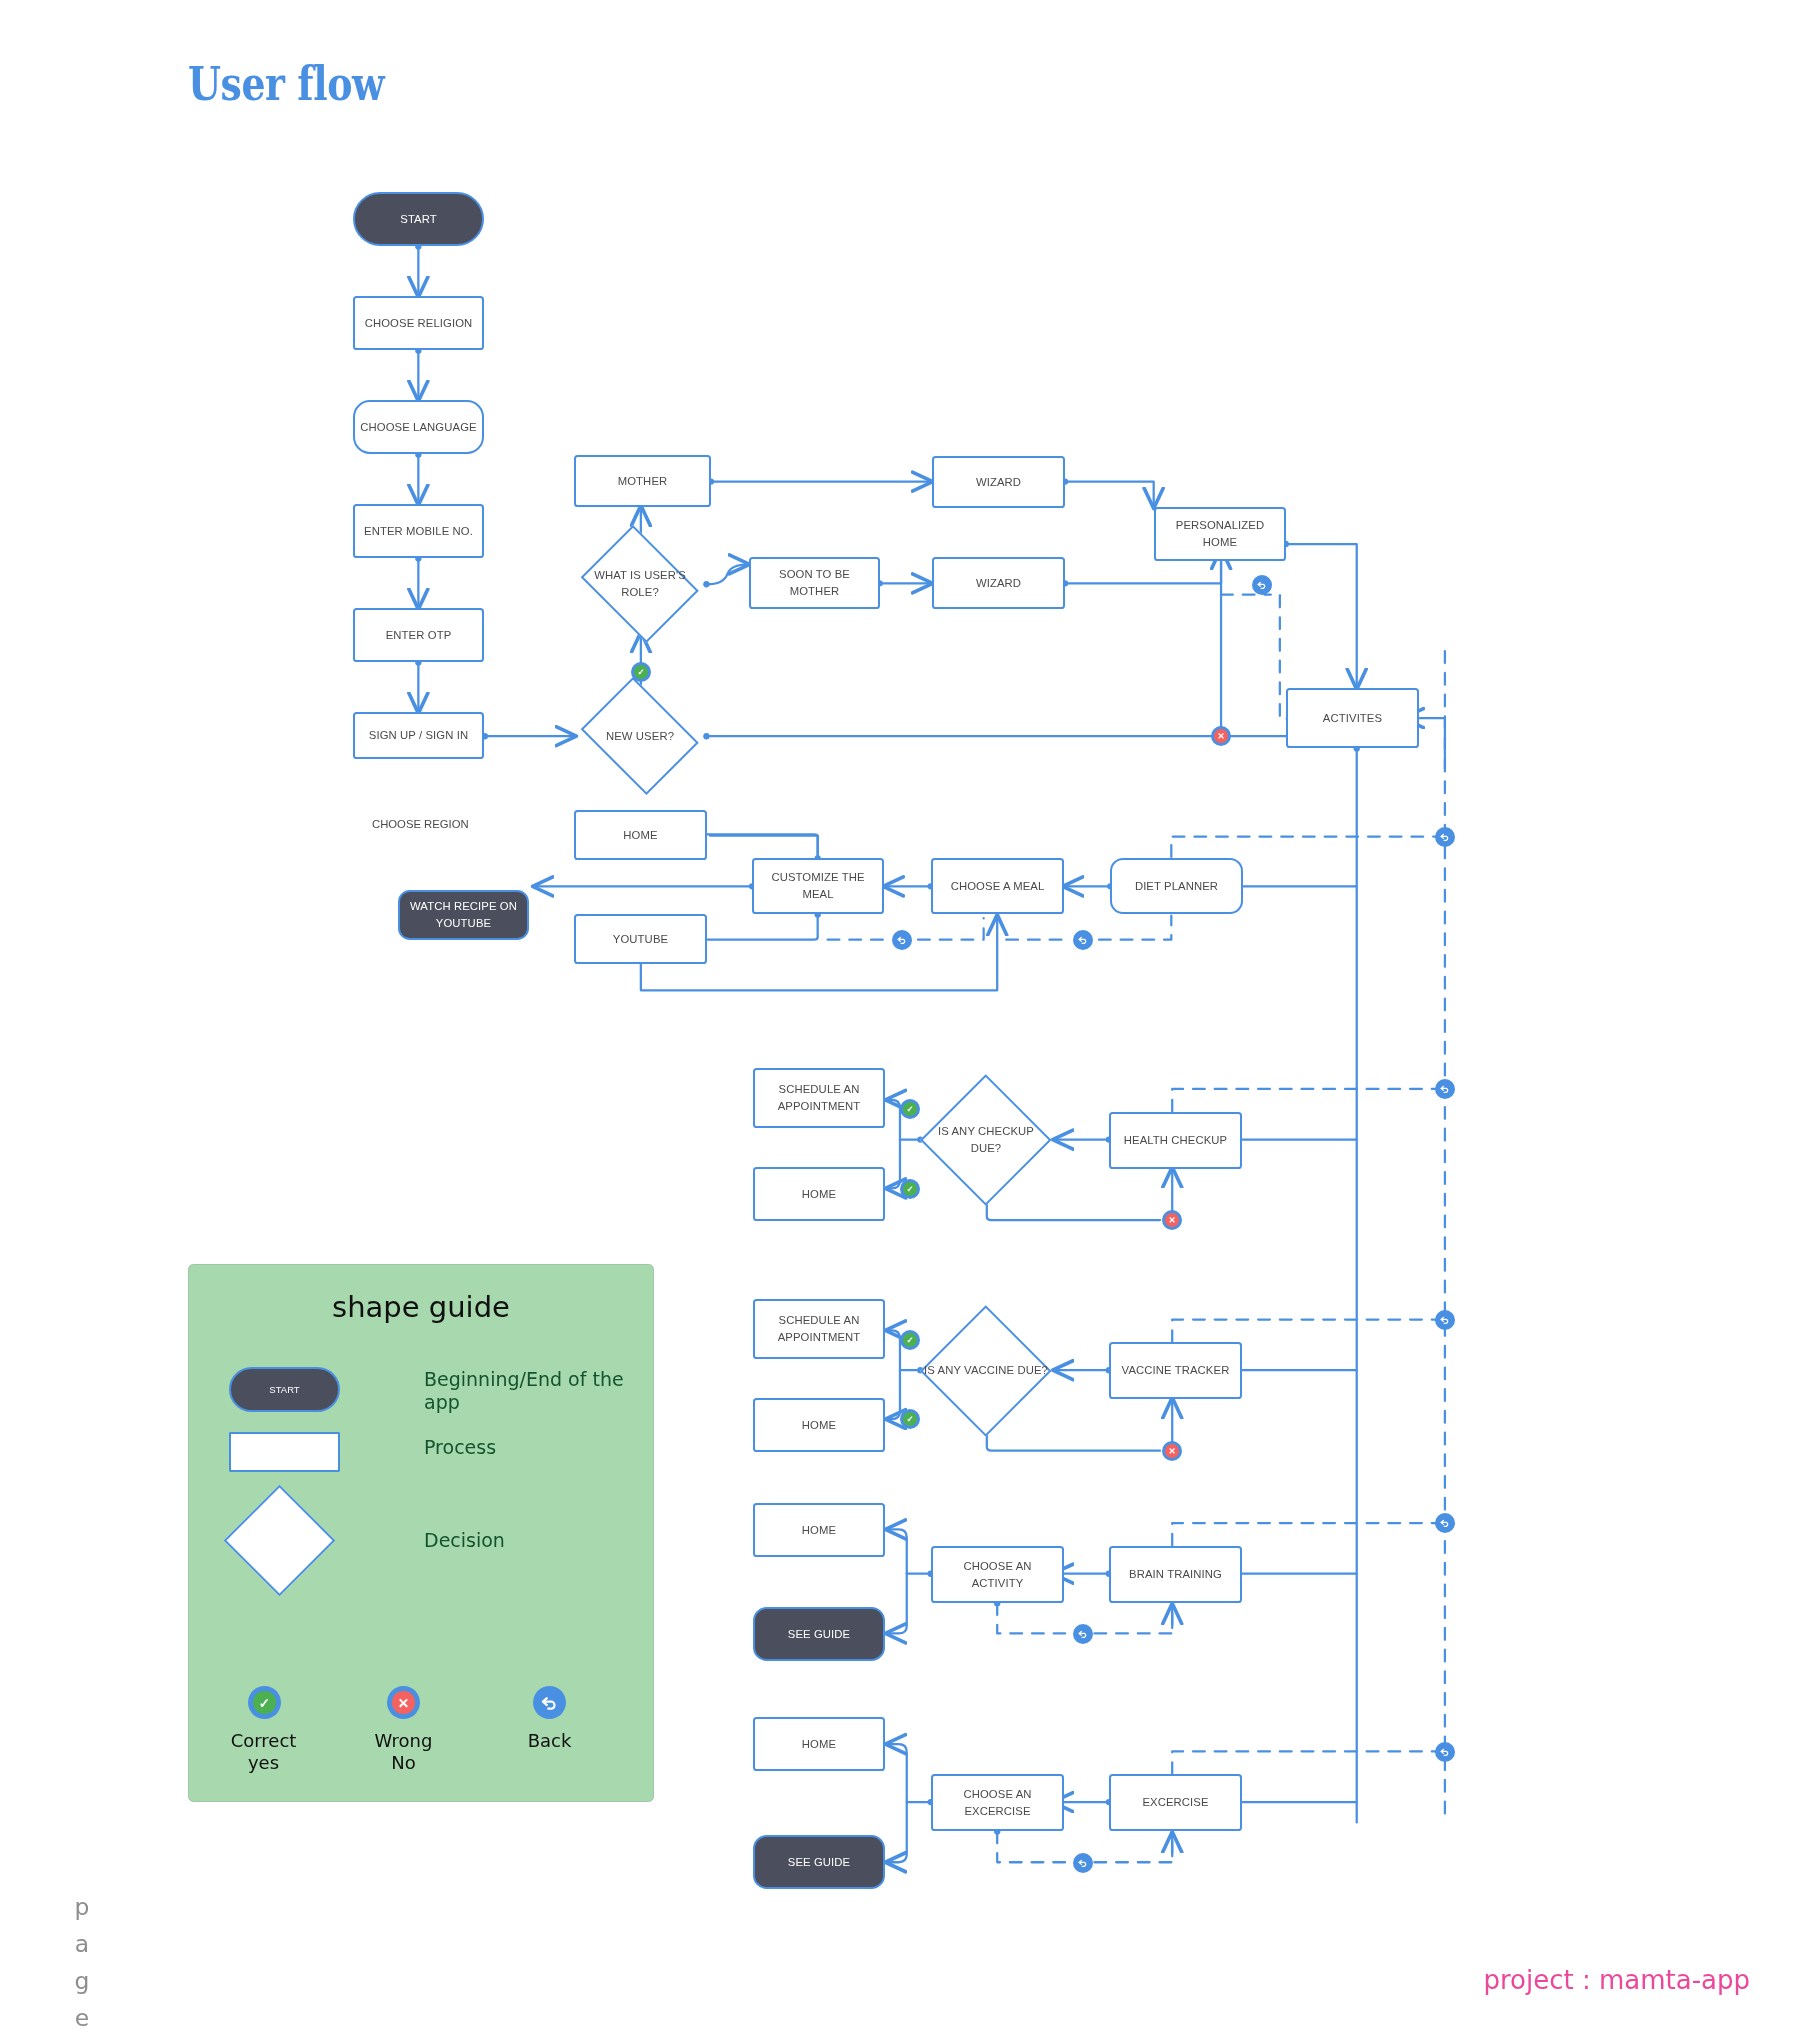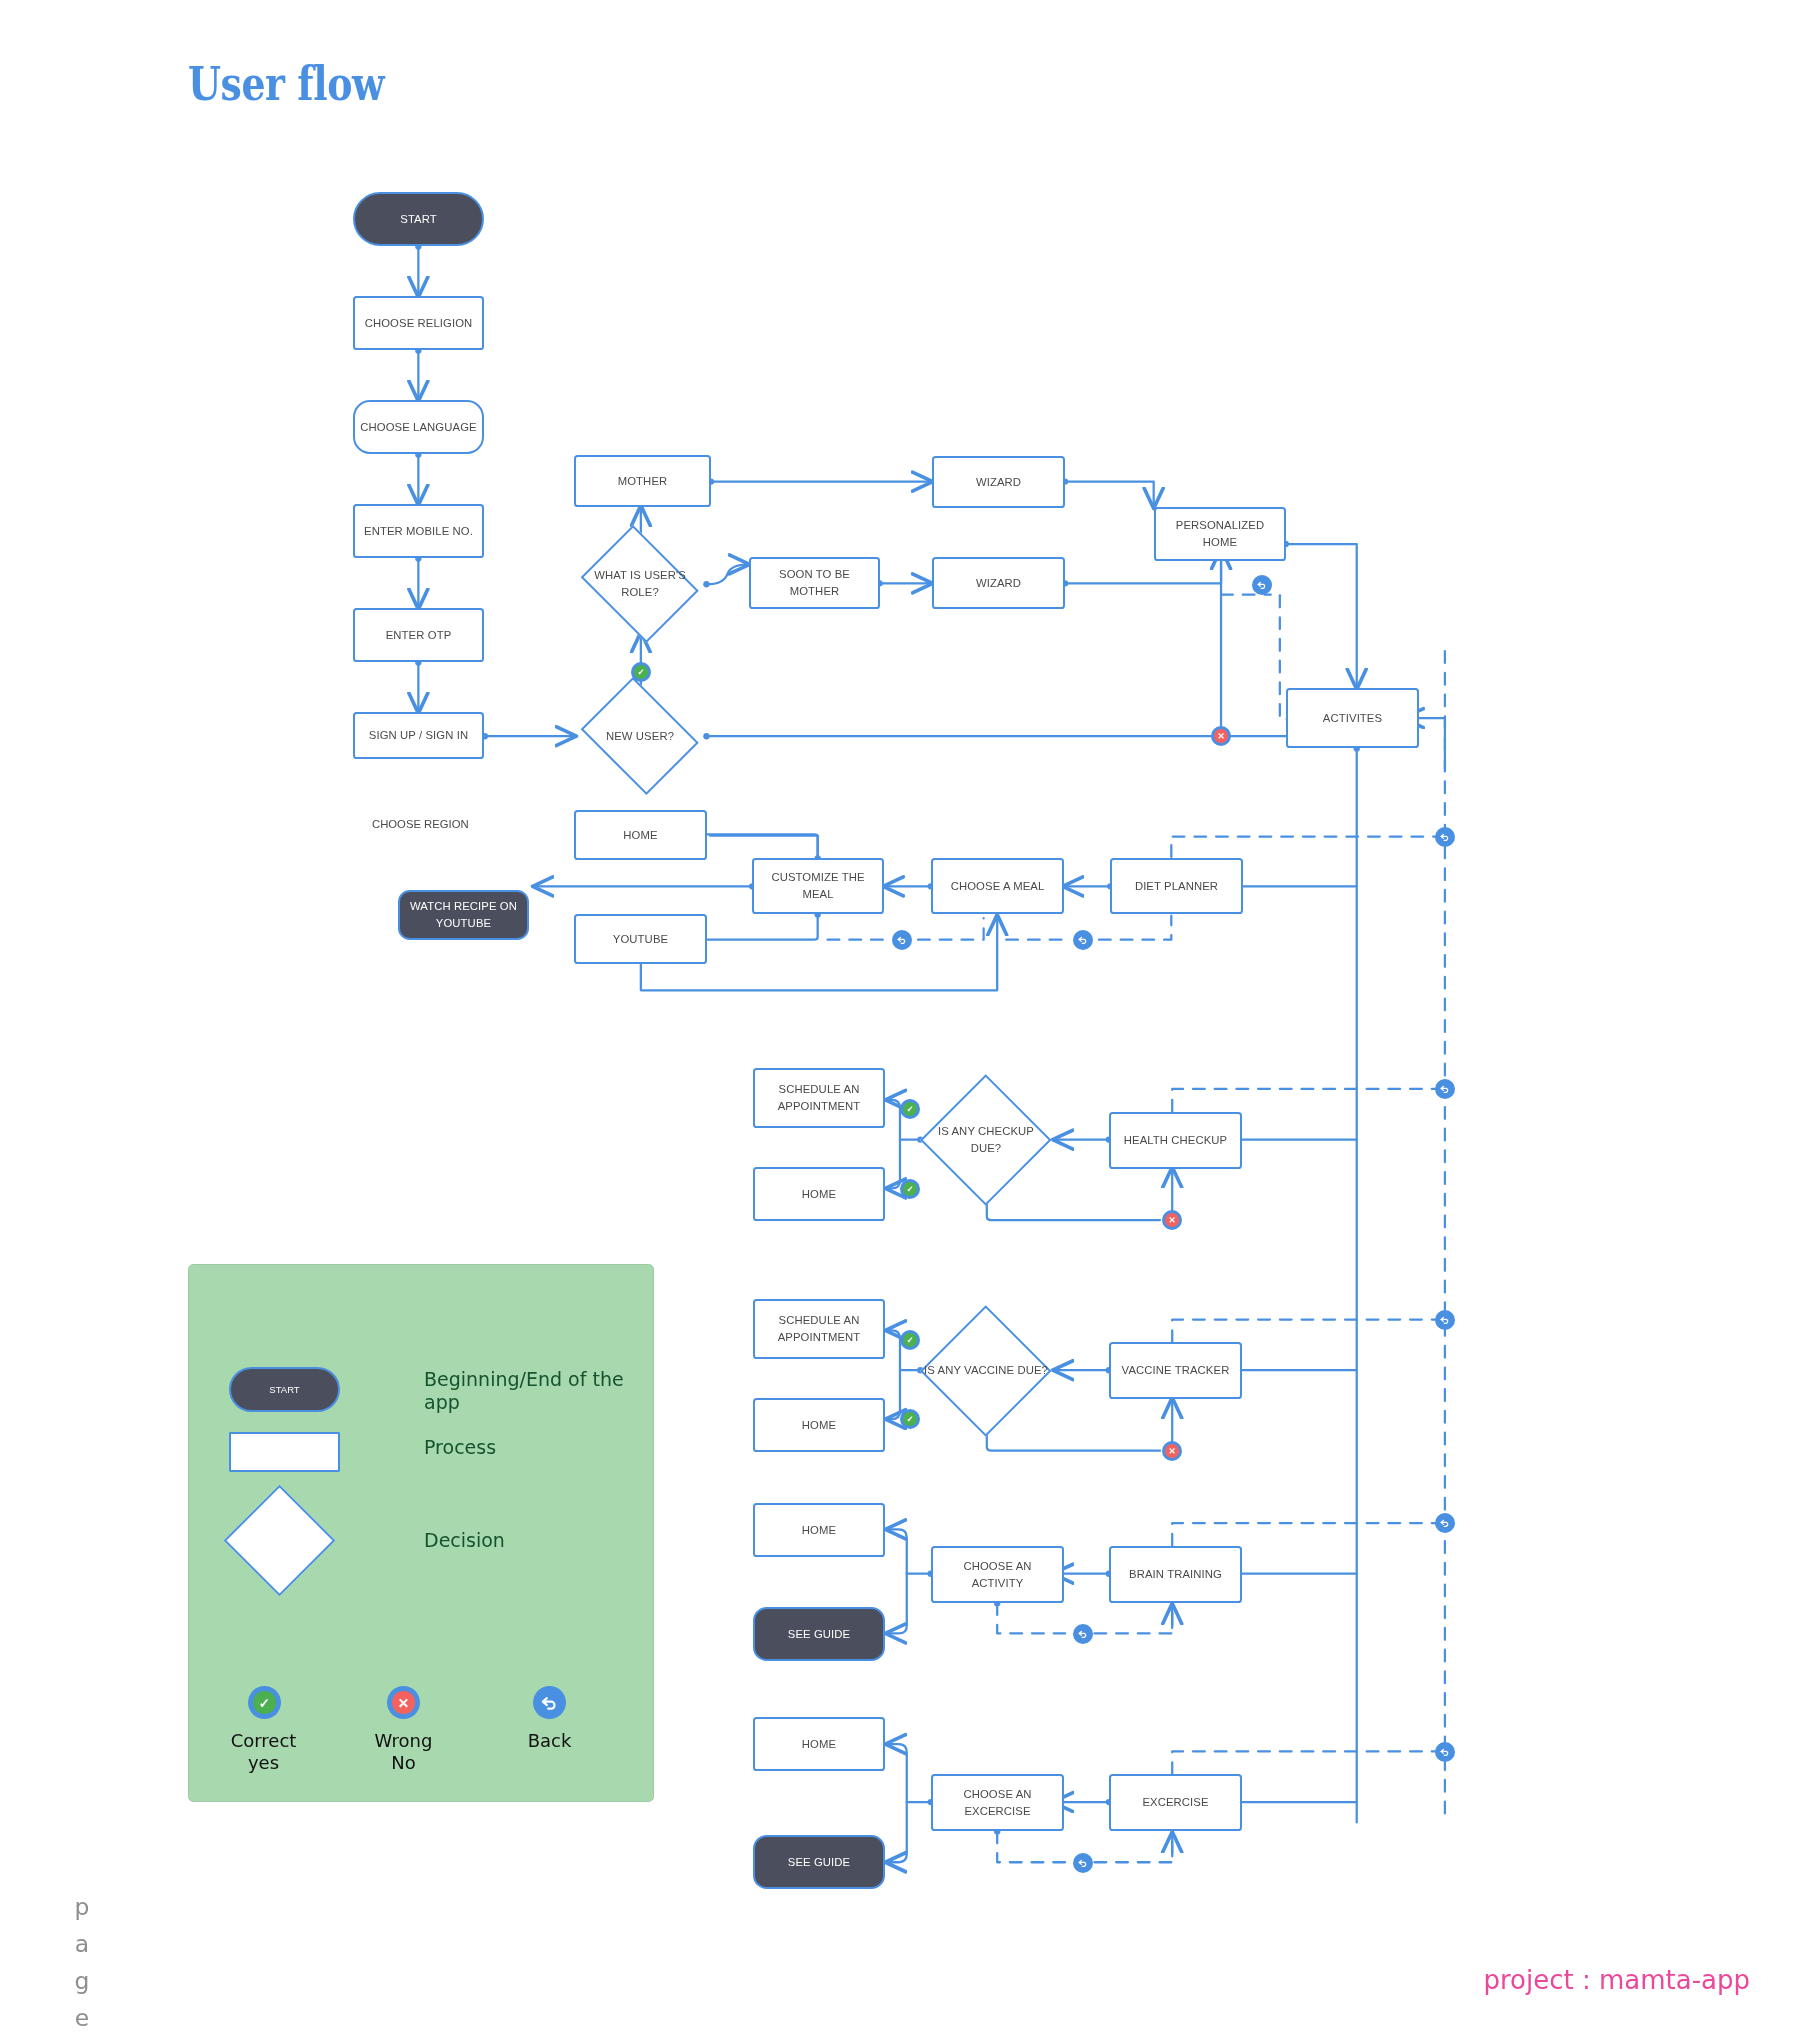--- a/index.html
+++ b/index.html
@@ -310,21 +310,21 @@
   <div class="plain-label" style="left:372px;top:818px;">CHOOSE REGION</div>
 
   <div class="node" style="left:574px;top:810px;width:133px;height:50px;">HOME</div>
 
   <div class="node terminal" style="left:398px;top:862px;width:131px;height:50px;border-radius:11.8px;margin-top:28px;">WATCH RECIPE ON YOUTUBE</div>
 
   <div class="node" style="left:752px;top:858px;width:132px;height:56px;">CUSTOMIZE THE MEAL</div>
 
   <div class="node" style="left:931px;top:858px;width:133px;height:56px;">CHOOSE A MEAL</div>
 
-  <div class="node" style="left:1110px;top:858px;width:133px;height:56px;">DIET PLANNER</div>
+  <div class="node" style="left:1110px;top:858px;width:133px;height:56px;border-radius:13px;">DIET PLANNER</div>
 
   <div class="node" style="left:574px;top:914px;width:133px;height:50px;">YOUTUBE</div>
 
   <div class="node" style="left:753px;top:1068px;width:132px;height:60px;">SCHEDULE AN APPOINTMENT</div>
 
   <div class="node" style="left:753px;top:1167px;width:132px;height:54px;">HOME</div>
 
   <div class="node decision" style="left:920px;top:1074px;width:132px;height:131px;">
     <span class="dshape"></span>
     <span class="dtext">IS ANY CHECKUP DUE?</span>
@@ -443,20 +443,21 @@
     </svg>
   </div>
   <div class="badge back" style="left:1435px;top:1742px;">
     <svg width="11.8" height="11.8" viewBox="0 0 24 24" fill="none" stroke="#fff" stroke-width="2.6" stroke-linecap="round" stroke-linejoin="round">
       <path d="M9 7 L4.5 11 L9 15"></path>
         <path d="M4.5 11 H15 a4.3 4.3 0 0 1 0 8 H10.5"></path>
     </svg>
   </div>
 
   <div id="legend">
+    <div id="legend-title">shape guide</div>
 
     <div class="lg-shape-term">START</div>
     <div class="lg-text" style="top:103px;width:208px;">Beginning/End of the app</div>
 
     <div class="lg-shape-proc"></div>
     <div class="lg-text" style="top:171px;">Process</div>
 
     <div class="lg-shape-dec"></div>
     <div class="lg-text" style="top:264px;">Decision</div>
 

